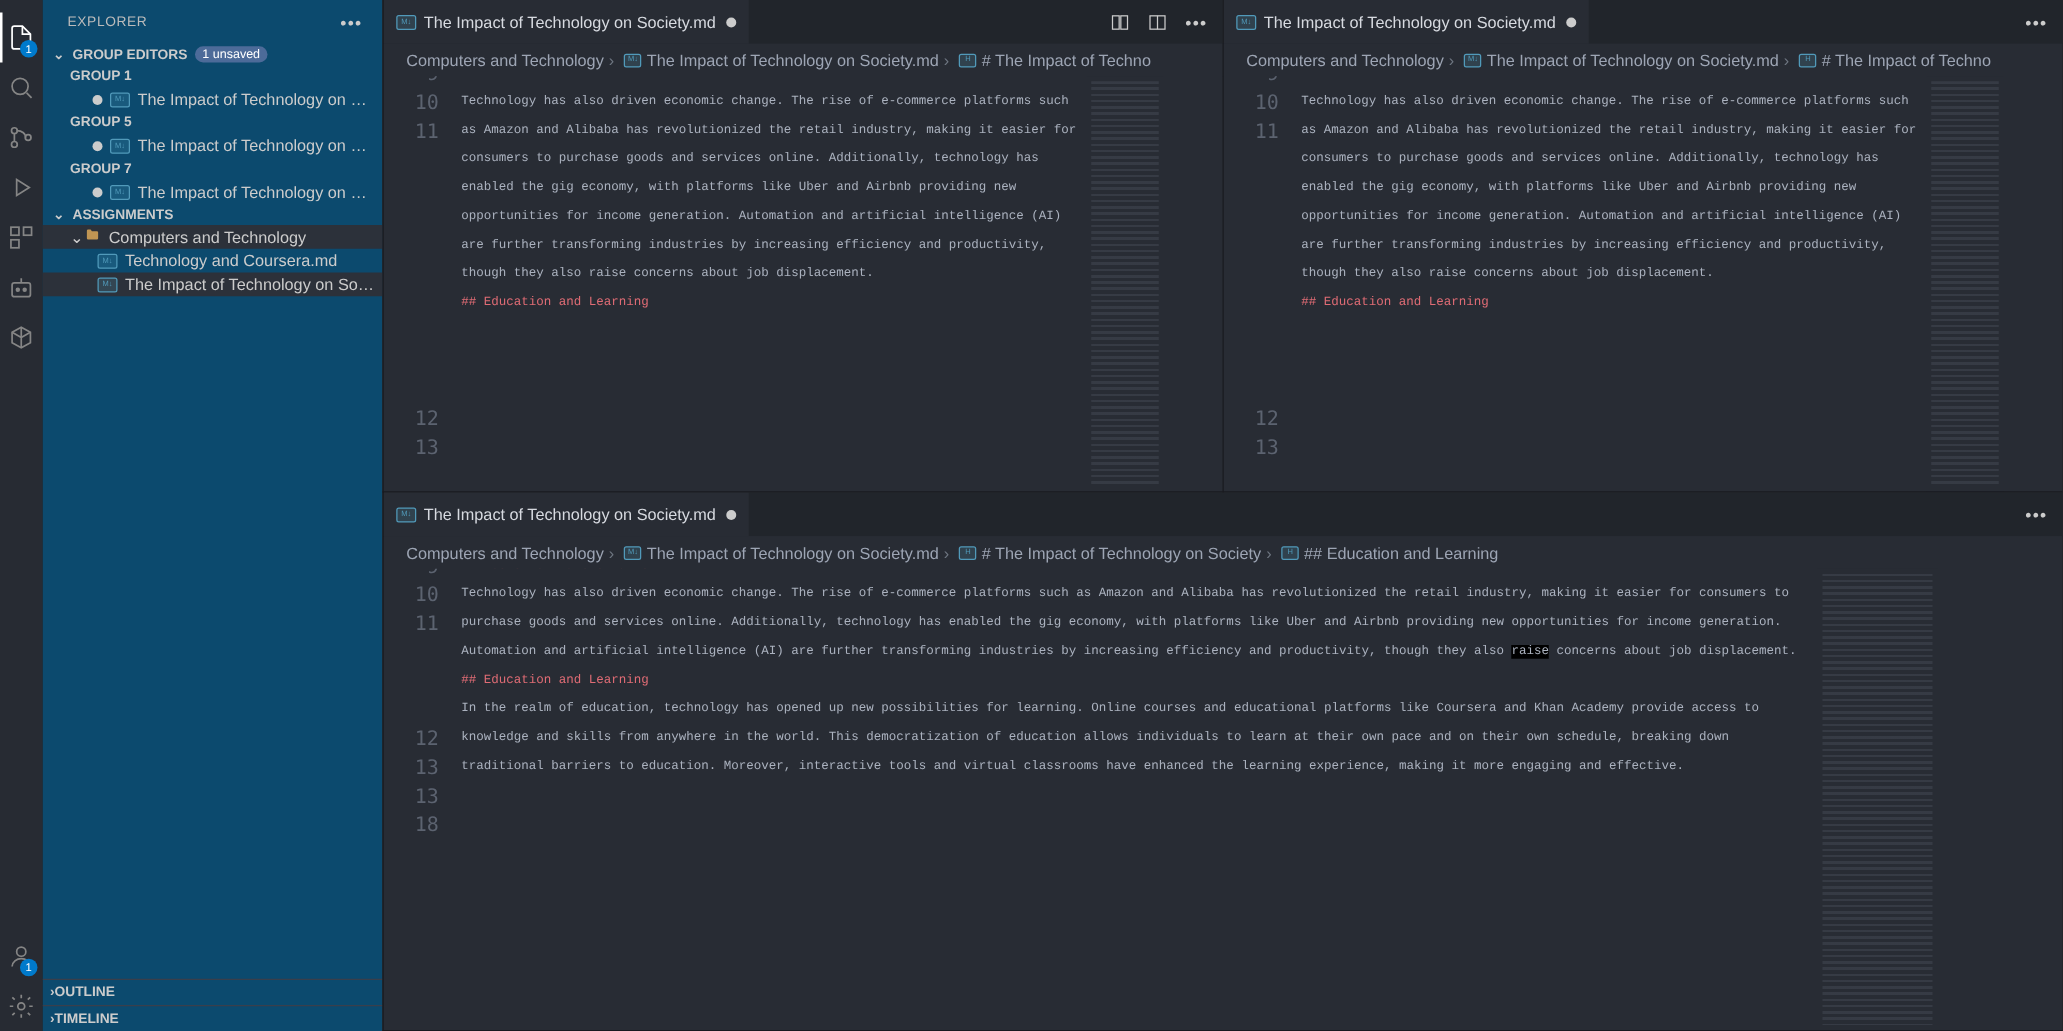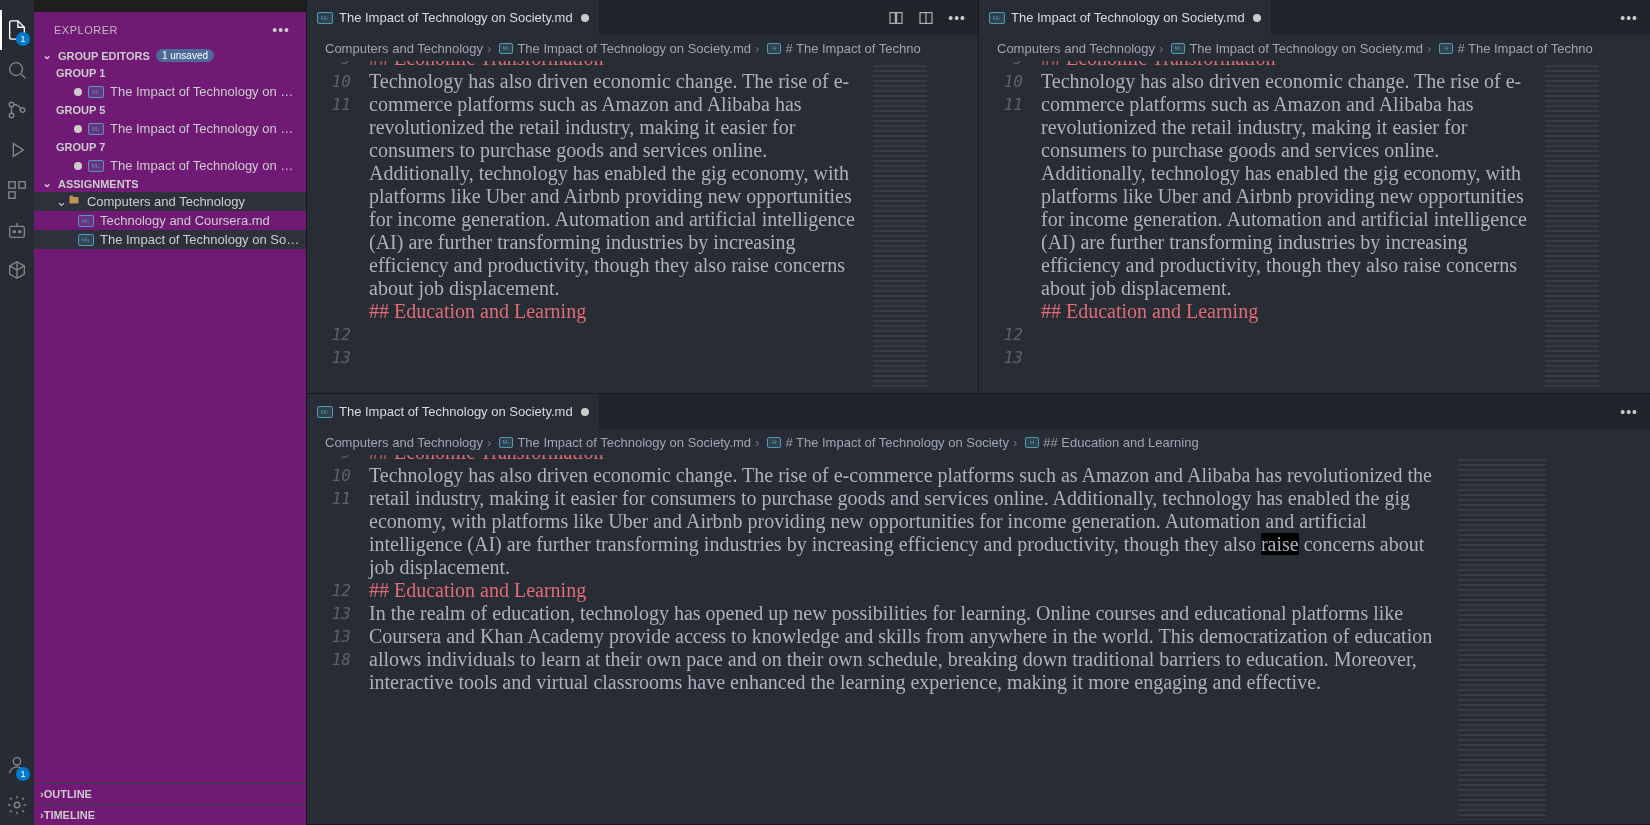--- a/index.html
+++ b/index.html
@@ -59,24 +59,23 @@
     justify-content: center;
     padding: 0 3px;
   }
   .activity-bottom {
     margin-top: auto;
     margin-bottom: 8px;
   }
   
   .sidebar {
     width: 272px;
-    background: #701a75;
+    background: #0c4a6e;
     display: flex;
     flex-direction: column;
-    margin-top: 12px;
   }
   .sidebar-header {
     display: flex;
     align-items: center;
     padding: 8px 16px 8px 20px;
     height: 35px;
     color: #bbbbbb;
     font-size: 11px;
     letter-spacing: 0.5px;
   }
@@ -223,25 +222,25 @@
   .gutter {
     width: 62px;
     text-align: right;
     padding-right: 18px;
     color: #5c6370;
     font-family: "Menlo", "Consolas", monospace;
     font-size: 16px;
     line-height: 23px;
     padding-top: 0;
   }
-  .gutter div { height: 23px; position:relative;font-style:italic;}
+  .gutter div { height: 23px; position:relative;}
   .code {
     flex: 1;
-    font-family: Liberation Serif, serif;
-    font-size: 20px;
+    font-family: Liberation Mono, monospace;
+    font-size: 10px;
     line-height: 23px;
     color: #abb2bf;
     white-space: pre-wrap;
     word-break: break-word;
     padding-right: 4px;
   }
   .code .h { color: #e06c75; }
   .minimap {
     width: 62px;
     background: #282c34;

